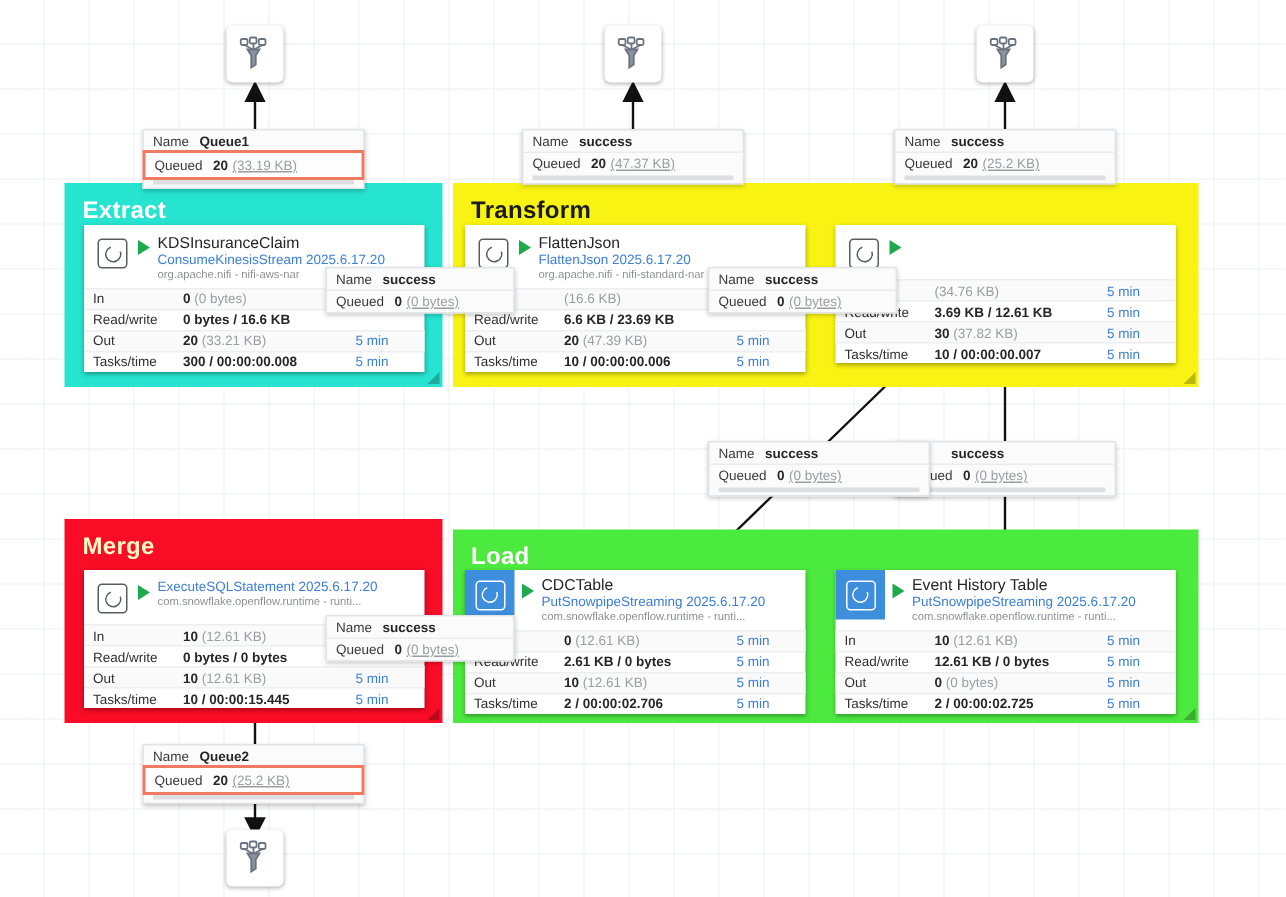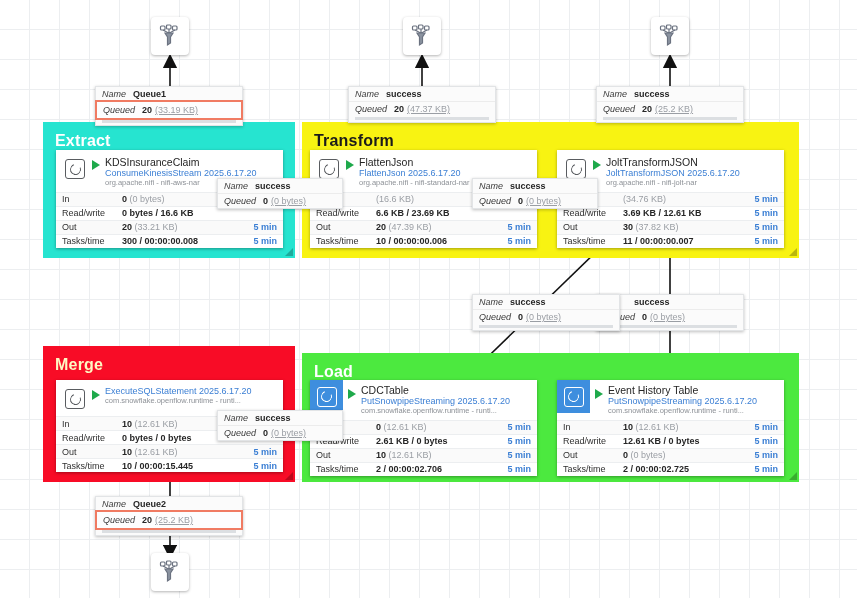--- a/index.html
+++ b/index.html
@@ -80,32 +80,32 @@
   .stat-row{
     display:flex;align-items:center;
     border-top:1px solid #eceef0;
     padding:1px 6px;height:14px;box-sizing:border-box;
     font-size:9px;
   }
   .stat-row:nth-child(even){background:#fafafa;}
   .s-label{width:60px;flex:0 0 60px;color:#303030;}
   .s-val{flex:1;color:#262626;font-weight:bold;white-space:nowrap;}
   .s-val .mut{color:#9a9ea4;font-weight:normal;}
-  .s-time{color:#3b7fd4;font-weight:bold;text-align:right;width:40px;flex:0 0 40px;}
+  .s-time{color:#3b7fd4;font-weight:normal;text-align:left;width:40px;flex:0 0 40px;}
 
   
   .conn-lbl{
     position:absolute;background:#fbfbfb;
     border:1px solid #e2e4e6;
     box-shadow:0 1px 3px rgba(0,0,0,.25);
     font-size:9px;color:#262626;box-sizing:border-box;
   }
   .cl-row{display:flex;align-items:center;height:14px;padding:0 6px;white-space:nowrap;}
   .cl-row.sep{border-top:1px solid #ececec;}
-  .cl-key{color:#3a3a3a;margin-right:7px;font-style:italic;}
+  .cl-key{color:#3a3a3a;margin-right:7px;}
   .cl-v{font-weight:bold;margin-right:3px;}
   .cl-m{color:#9a9ea4;text-decoration:underline;}
   .cl-bar{height:3px;background:#dcdfe2;margin:1px 6px 2px 6px;}
   .conn-lbl.alert .cl-row.sep{
     border:2px solid #f07b62;background:#fdfdfd;
     height:16px;margin:-1px -1px -1px -1px;
   }
 
   
   .funnel{
@@ -226,44 +226,39 @@
     <span class="s-time">5 min</span>
   </div>
 </div>
 
 <div class="proc" style="left:557px;top:150px;width:227px;">
   <div class="proc-head">
     <div class="proc-ico">
         <span class="chip"></span>
       </div>
     <div class="run-tri"></div>
-    <div class="proc-names">
-      <div class="pname">JoltTransformJSON</div>
-      <div class="ptype">JoltTransformJSON 2025.6.17.20</div>
-      <div class="pbundle">org.apache.nifi - nifi-jolt-nar</div>
-    </div>
   </div>
   <div class="stat-row">
     <span class="s-label">In</span>
     <span class="s-val"><b></b> <span class="mut">(34.76 KB)</span></span>
     <span class="s-time">5 min</span>
   </div>
   <div class="stat-row">
     <span class="s-label">Read/write</span>
     <span class="s-val"><b>3.69 KB / 12.61 KB</b></span>
     <span class="s-time">5 min</span>
   </div>
   <div class="stat-row">
     <span class="s-label">Out</span>
     <span class="s-val"><b>30</b> <span class="mut">(37.82 KB)</span></span>
     <span class="s-time">5 min</span>
   </div>
   <div class="stat-row">
     <span class="s-label">Tasks/time</span>
-    <span class="s-val"><b>11 / 00:00:00.007</b></span>
+    <span class="s-val"><b>10 / 00:00:00.007</b></span>
     <span class="s-time">5 min</span>
   </div>
 </div>
 
 <div class="proc" style="left:56px;top:380px;width:227px;">
   <div class="proc-head">
     <div class="proc-ico">
         <span class="chip"></span>
       </div>
     <div class="run-tri"></div>

